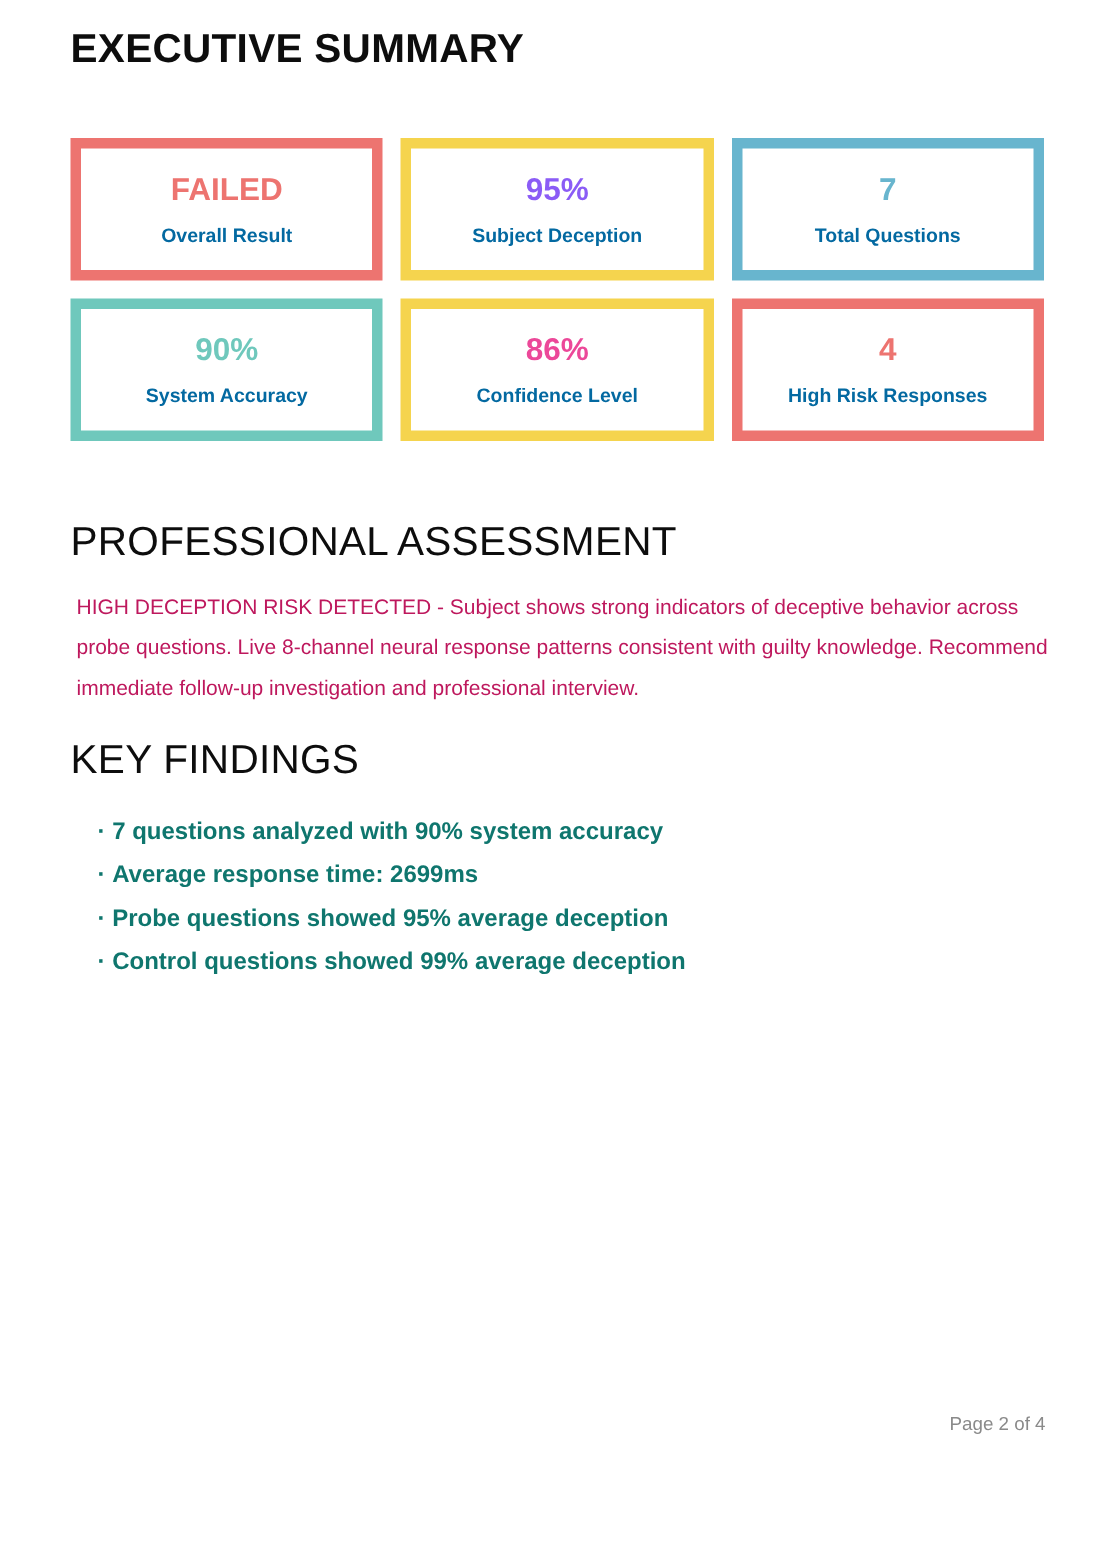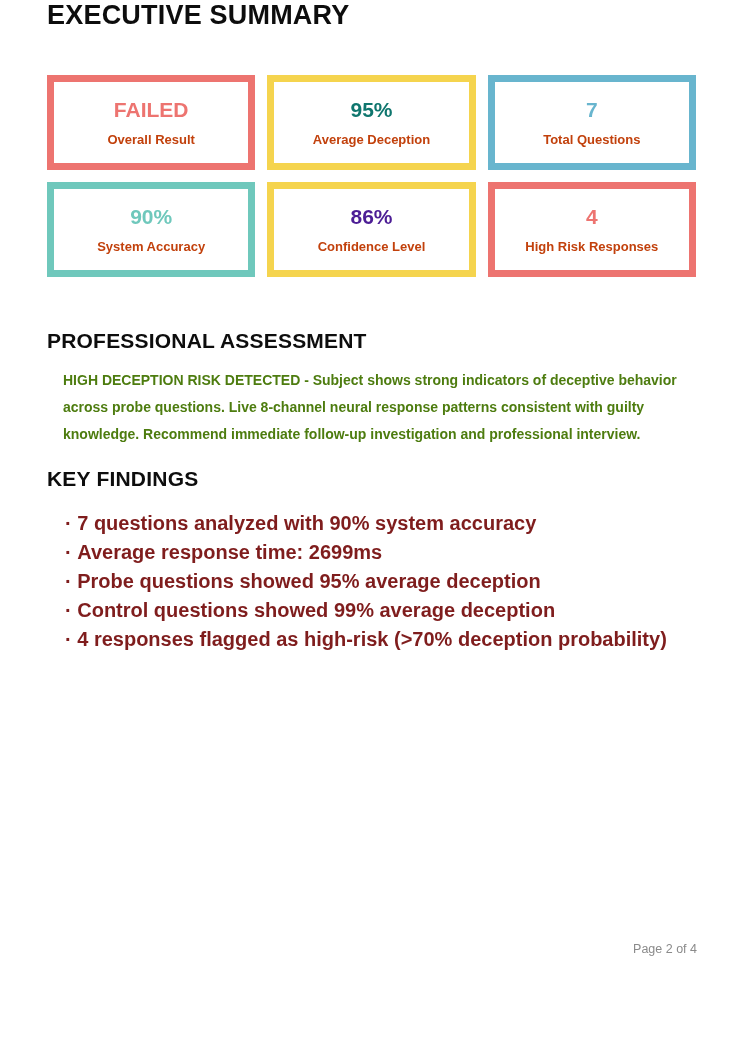--- a/index.html
+++ b/index.html
@@ -13,20 +13,21 @@
     position: relative;
     font-family: "Liberation Sans", sans-serif;
     color: #1d1d1d;
     overflow: hidden;
   }
   .content {
     padding: 0 47px;
   }
   .page-title {
     margin: 0;
+    padding-top: 17px;
     font-size: 27px;
     font-weight: 700;
     color: #0d0d0d;
     letter-spacing: 0.2px;
   }
   .cards-grid {
     margin-top: 44px;
     display: grid;
     grid-template-columns: repeat(3, 1fr);
     column-gap: 12px;
@@ -45,54 +46,54 @@
     text-align: center;
   }
   .stat-value {
     font-size: 21px;
     font-weight: 700;
     line-height: 1;
   }
   .stat-label {
     font-size: 13px;
     font-weight: 700;
-    color: #c2410c;
+    color: #0369a1;
     line-height: 1;
   }
   .section-heading {
     margin: 0;
-    font-size: 21px;
-    font-weight: 700;
+    font-size: 27px;
+    font-weight: 400;
     color: #0d0d0d;
     letter-spacing: 0.2px;
   }
   .assessment-heading {
     margin-top: 52px;
   }
   .assessment-body {
-    margin: 14px 0 0 16px;
+    margin: 14px 0 0 4px;
     width: 655px;
     font-size: 14px;
     line-height: 27px;
-    font-weight: 700;
-    color: #4d7c0f;
+    font-weight: 400;
+    color: #be185d;
   }
   .findings-heading {
     margin-top: 19px;
   }
   .findings-list {
     margin: 18px 0 0 0;
     padding: 0 0 0 18px;
     list-style: none;
   }
   .findings-list li {
-    font-size: 20px;
+    font-size: 16px;
     font-weight: 700;
     line-height: 29px;
-    color: #7f1d1d;
+    color: #0f766e;
   }
   .findings-list li::before {
     content: "\00B7\00A0";
     font-weight: 700;
   }
   .page-footer {
     position: absolute;
     top: 942px;
     right: 46px;
     font-size: 12.5px;
@@ -107,36 +108,36 @@
   <h1 class="page-title">EXECUTIVE SUMMARY</h1>
 
   <div class="cards-grid">
 
     <div class="stat-card" style="border-color: rgb(237, 116, 112);">
       <div class="stat-value" style="color: rgb(237, 116, 112);">FAILED</div>
       <div class="stat-label">Overall Result</div>
     </div>
 
     <div class="stat-card" style="border-color: rgb(245, 212, 78);">
-      <div class="stat-value" style="color: #0f766e;">95%</div>
-      <div class="stat-label">Average Deception</div>
+      <div class="stat-value" style="color: #8b5cf6;">95%</div>
+      <div class="stat-label">Subject Deception</div>
     </div>
 
     <div class="stat-card" style="border-color: rgb(104, 181, 206);">
       <div class="stat-value" style="color: rgb(104, 181, 206);">7</div>
       <div class="stat-label">Total Questions</div>
     </div>
 
     <div class="stat-card" style="border-color: rgb(111, 200, 188);">
       <div class="stat-value" style="color: rgb(111, 200, 188); text-align: center;">90%</div>
       <div class="stat-label">System Accuracy</div>
     </div>
 
     <div class="stat-card" style="border-color: rgb(245, 212, 78);">
-      <div class="stat-value" style="color: #4c1d95;">86%</div>
+      <div class="stat-value" style="color: #ec4899;">86%</div>
       <div class="stat-label">Confidence Level</div>
     </div>
 
     <div class="stat-card" style="border-color: rgb(237, 116, 112);">
       <div class="stat-value" style="color: rgb(237, 116, 112);">4</div>
       <div class="stat-label">High Risk Responses</div>
     </div>
 
   </div>
 
@@ -144,18 +145,17 @@
 
   <p class="assessment-body">HIGH DECEPTION RISK DETECTED - Subject shows strong indicators of deceptive behavior across probe questions. Live 8-channel neural response patterns consistent with guilty knowledge. Recommend immediate follow-up investigation and professional interview.</p>
 
   <h2 class="section-heading findings-heading">KEY FINDINGS</h2>
 
   <ul class="findings-list">
     <li>7 questions analyzed with 90% system accuracy</li>
     <li>Average response time: 2699ms</li>
     <li>Probe questions showed 95% average deception</li>
     <li>Control questions showed 99% average deception</li>
-    <li>4 responses flagged as high-risk (&gt;70% deception probability)</li>
   </ul>
 
 </div>
 
 <div class="page-footer">Page 2 of 4</div>
 
 </body></html>

